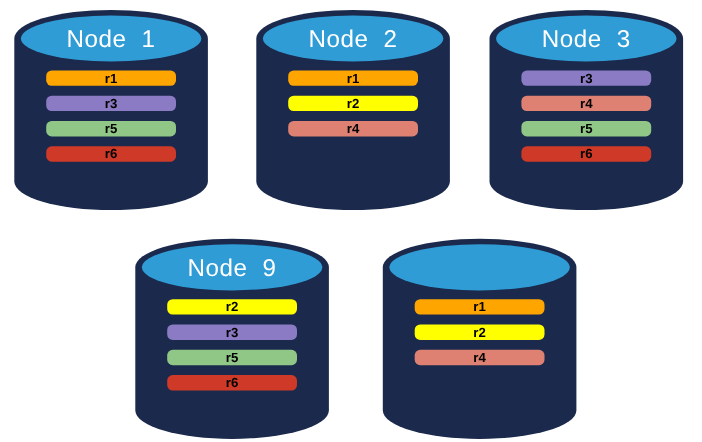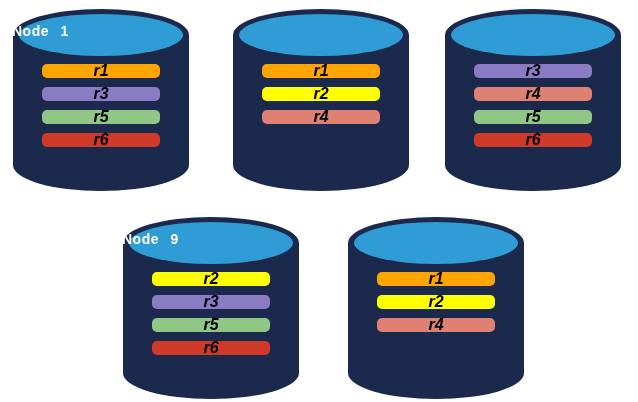--- a/index.html
+++ b/index.html
@@ -24,22 +24,23 @@
     position: absolute;
     top: 0;
     left: 0;
     display: block;
   }
   .node-title {
     position: absolute;
     top: 15px;
     left: 0;
     right: 0;
-    font-size: 14px;
-    font-weight: 700;
+    text-align: center;
+    font-size: 22px;
+    font-weight: 400;
     letter-spacing: 0.5px;
     word-spacing: 7px;
     color: var(--title-color, #ffffff);
     user-select: none;
   }
   .replica-list {
     position: absolute;
     top: 56px;
     left: 30px;
     right: 30px;
@@ -48,26 +49,25 @@
     gap: 9px;
   }
   .replica-bar {
     height: 14px;
     border-radius: 5px;
     display: flex;
     align-items: center;
     justify-content: center;
   }
   .replica-label {
-    font-size: 16px;
+    font-size: 12px;
     font-weight: 700;
     line-height: 1;
     color: var(--replica-label-color, #000000);
     user-select: none;
-    font-style: italic;
   }
 </style>
 </head>
 <body>
 
 <div class="canvas" style="--canvas-bg: #ffffff; --title-color: #ffffff; --replica-label-color: #000000;">
     <div class="node" style="left: 12px; top: 8px;">
     <svg width="178" height="184" viewBox="0 0 178 184">
       <path d="M 1,27 A 88,26 0 0 1 177,27 L 177,157 A 88,26 0 0 1 1,157 Z" fill="#1b2a4c"></path>
       <ellipse cx="89" cy="27" rx="82" ry="21" fill="#2f9cd6"></ellipse>
@@ -86,37 +86,39 @@
         <div class="replica-bar" style="background: rgb(206, 58, 39);">
         <span class="replica-label">r6</span>
       </div>
       </div>
   </div>
     <div class="node" style="left: 232px; top: 8px;">
     <svg width="178" height="184" viewBox="0 0 178 184">
       <path d="M 1,27 A 88,26 0 0 1 177,27 L 177,157 A 88,26 0 0 1 1,157 Z" fill="#1b2a4c"></path>
       <ellipse cx="89" cy="27" rx="82" ry="21" fill="#2f9cd6"></ellipse>
     </svg>
+    <div class="node-title">Node 2</div>
     <div class="replica-list">
         <div class="replica-bar" style="background: rgb(255, 165, 0);">
         <span class="replica-label">r1</span>
       </div>
         <div class="replica-bar" style="background: rgb(255, 255, 0);">
         <span class="replica-label">r2</span>
       </div>
         <div class="replica-bar" style="background: rgb(223, 129, 114);">
         <span class="replica-label">r4</span>
       </div>
       </div>
   </div>
     <div class="node" style="left: 444px; top: 8px;">
     <svg width="178" height="184" viewBox="0 0 178 184">
       <path d="M 1,27 A 88,26 0 0 1 177,27 L 177,157 A 88,26 0 0 1 1,157 Z" fill="#1b2a4c"></path>
       <ellipse cx="89" cy="27" rx="82" ry="21" fill="#2f9cd6"></ellipse>
     </svg>
+    <div class="node-title">Node 3</div>
     <div class="replica-list">
         <div class="replica-bar" style="background: rgb(138, 123, 196);">
         <span class="replica-label">r3</span>
       </div>
         <div class="replica-bar" style="background: rgb(223, 129, 114);">
         <span class="replica-label">r4</span>
       </div>
         <div class="replica-bar" style="background: rgb(144, 199, 134);">
         <span class="replica-label">r5</span>
       </div>

